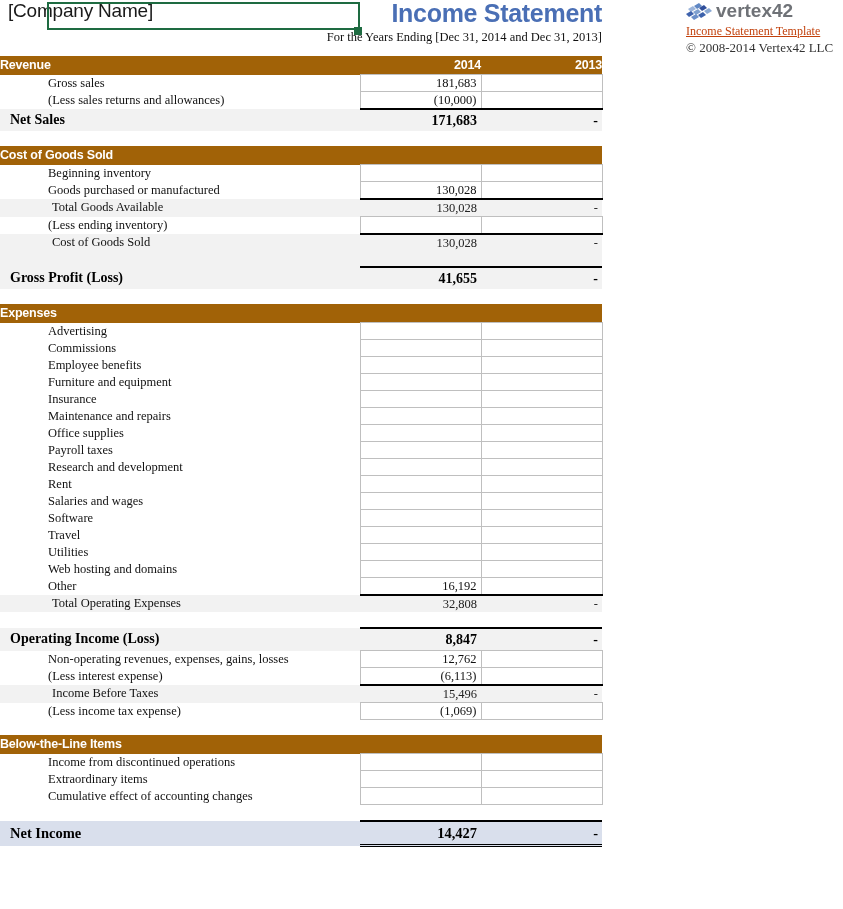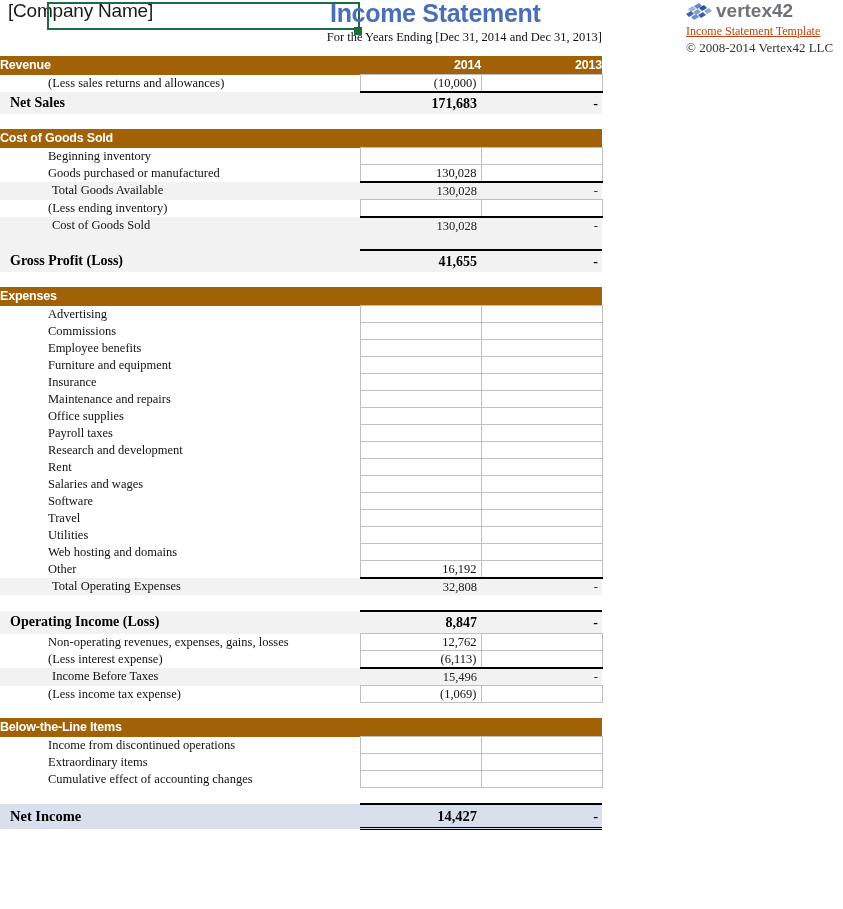--- a/index.html
+++ b/index.html
@@ -6,21 +6,21 @@
   body{width:843px;height:909px;position:relative;overflow:hidden;
        font-family:"Liberation Serif",serif;color:#000;}
 
   
   #header{position:absolute;left:0;top:0;width:843px;height:40px;}
   #company-name{position:absolute;left:8px;top:0px;font-family:"Liberation Sans",sans-serif;
       font-size:19px;color:#1a1a1a;white-space:nowrap;letter-spacing:-0.2px;}
   #selection-box{position:absolute;left:47px;top:2px;width:313px;height:28px;
       border:2px solid #1e6b41;box-sizing:border-box;background:transparent;}
   #fill-handle{position:absolute;left:354px;top:27px;width:8px;height:8px;background:#1e6b41;}
-  #doc-title{position:absolute;left:330px;top:-1px;width:272px;
+  #doc-title{position:absolute;left:330px;top:-1px;width:272px;text-align:right;
       font-family:"Liberation Sans",sans-serif;font-size:25px;font-weight:bold;color:#4a6fb5;
       letter-spacing:-0.3px;}
   #doc-subtitle{position:absolute;left:180px;top:30px;width:422px;text-align:right;
       font-size:12.5px;color:#111;}
 
   
   #brand{position:absolute;left:686px;top:1px;width:157px;}
   #brand-logo-row{position:relative;height:21px;}
   #logo-mark{position:absolute;left:0;top:2px;width:30px;height:17px;}
   #brand-word{position:absolute;left:30px;top:-1px;font-family:"Liberation Sans",sans-serif;
@@ -110,20 +110,25 @@
         <col class="c-y1">
         <col class="c-y2">
       </colgroup>
     <tbody id="stmt-body">
         <tr class="band">
           <td class="band-title">Revenue</td>
           <td class="band-year">2014</td>
           <td class="band-year">2013</td>
         </tr>
         <tr class="input">
+          <td class="lbl">Gross sales</td>
+          <td class="num">181,683</td>
+          <td class="num">&nbsp;</td>
+        </tr>
+        <tr class="input">
           <td class="lbl">(Less sales returns and allowances)</td>
           <td class="num">(10,000)</td>
           <td class="num">&nbsp;</td>
         </tr>
         <tr class="total">
           <td class="lbl">Net Sales</td>
           <td class="num rule-top">171,683</td>
           <td class="num rule-top">-</td>
         </tr>
         <tr class="gap">

